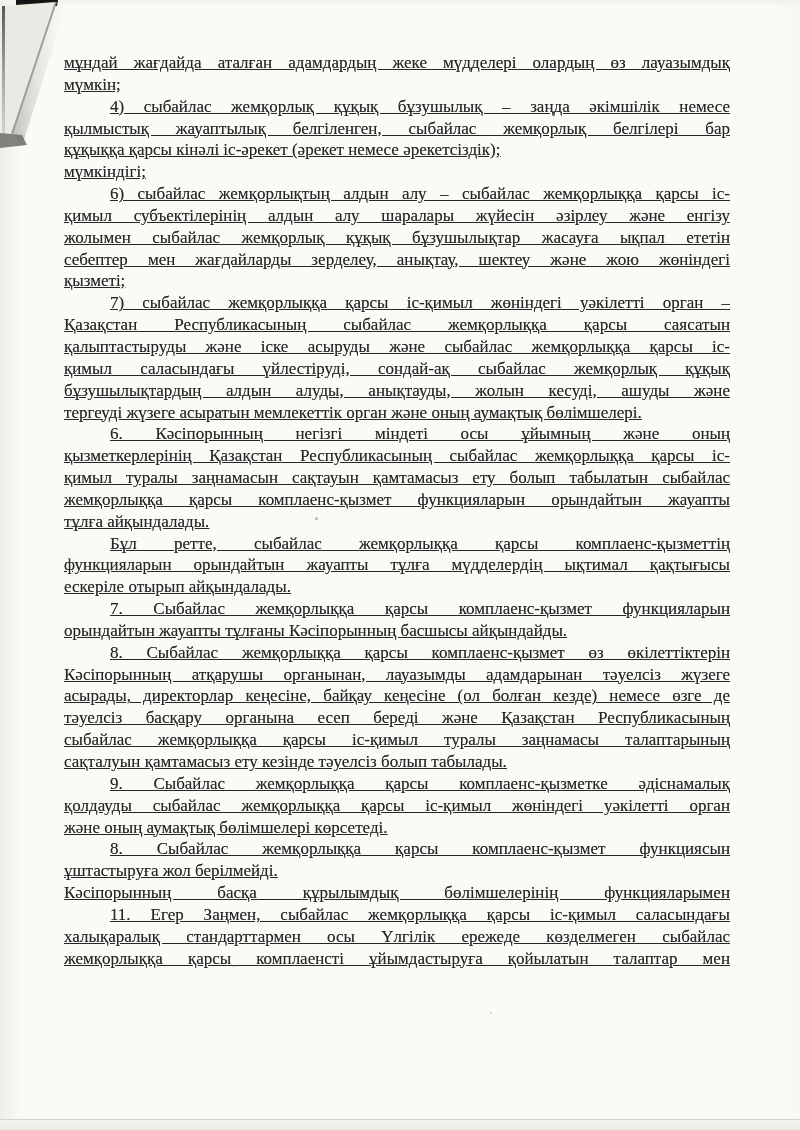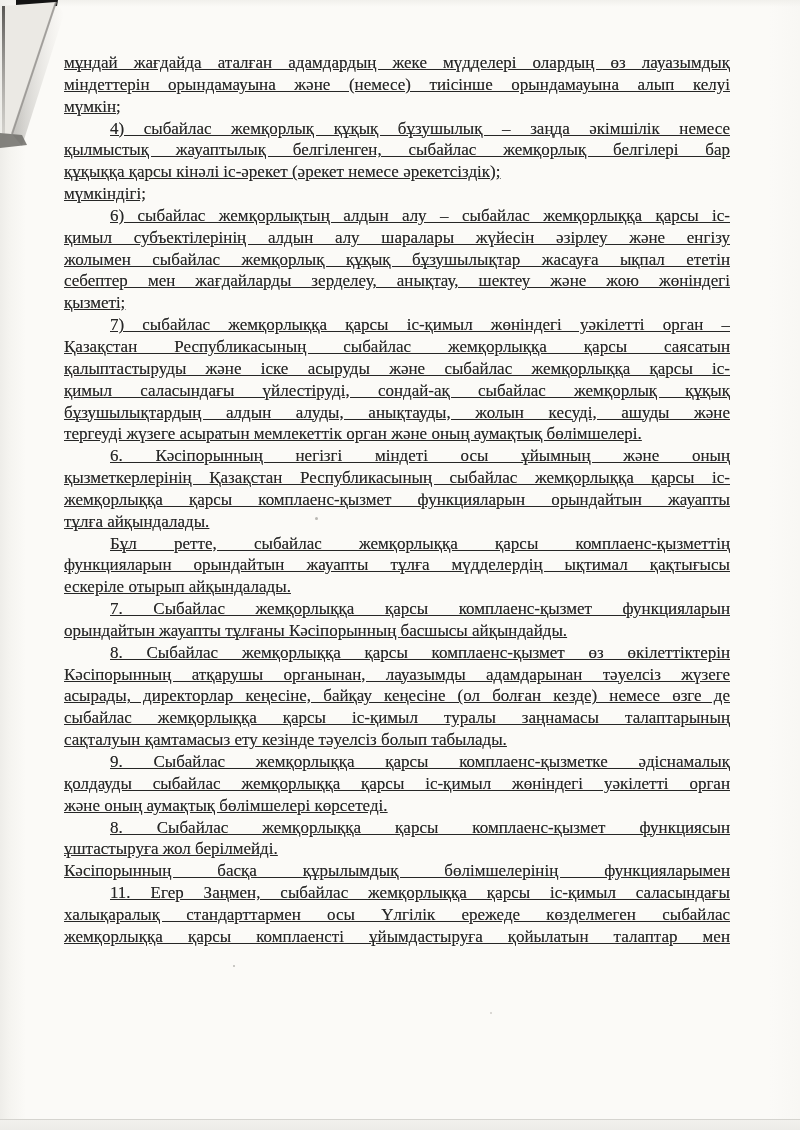--- a/index.html
+++ b/index.html
@@ -97,21 +97,20 @@
     <line x1="56" y1="2" x2="12" y2="134" stroke="#8e8c88" stroke-width="2" stroke-opacity="0.8"></line>
 
     <polygon points="0,133 22,135 27,145 0,148" fill="#6f6d69" fill-opacity="0.85"></polygon>
 
     <rect x="2" y="6" width="3" height="128" fill="url(#leftLine)"></rect>
   </svg>
 
   <div class="text-block" id="text-block">
       <div class="para">
         <div class="line">мұндай жағдайда аталған адамдардың жеке мүдделері олардың өз лауазымдық</div>
-        <div class="line">міндеттерін орындамауына және (немесе) тиісінше орындамауына алып келуі</div>
         <div class="line last">мүмкін;</div>
       </div>
       <div class="para">
         <div class="line first">4) сыбайлас жемқорлық құқық бұзушылық – заңда әкімшілік немесе</div>
         <div class="line">қылмыстық жауаптылық белгіленген, сыбайлас жемқорлық белгілері бар</div>
         <div class="line last">құқыққа қарсы кінәлі іс-әрекет (әрекет немесе әрекетсіздік);</div>
       </div>
       <div class="para">
         <div class="line last">мүмкіндігі;</div>
       </div>
@@ -126,36 +125,38 @@
         <div class="line first">7) сыбайлас жемқорлыққа қарсы іс-қимыл жөніндегі уәкілетті орган –</div>
         <div class="line">Қазақстан Республикасының сыбайлас жемқорлыққа қарсы саясатын</div>
         <div class="line">қалыптастыруды және іске асыруды және сыбайлас жемқорлыққа қарсы іс-</div>
         <div class="line">қимыл саласындағы үйлестіруді, сондай-ақ сыбайлас жемқорлық құқық</div>
         <div class="line">бұзушылықтардың алдын алуды, анықтауды, жолын кесуді, ашуды және</div>
         <div class="line last">тергеуді жүзеге асыратын мемлекеттік орган және оның аумақтық бөлімшелері.</div>
       </div>
       <div class="para">
         <div class="line first">6. Кәсіпорынның негізгі міндеті осы ұйымның және оның</div>
         <div class="line">қызметкерлерінің Қазақстан Республикасының сыбайлас жемқорлыққа қарсы іс-</div>
+        <div class="line">қимыл туралы заңнамасын сақтауын қамтамасыз ету болып табылатын сыбайлас</div>
         <div class="line">жемқорлыққа қарсы комплаенс-қызмет функцияларын орындайтын жауапты</div>
         <div class="line last">тұлға айқындалады.</div>
       </div>
       <div class="para">
         <div class="line first">Бұл ретте, сыбайлас жемқорлыққа қарсы комплаенс-қызметтің</div>
         <div class="line">функцияларын орындайтын жауапты тұлға мүдделердің ықтимал қақтығысы</div>
         <div class="line last">ескеріле отырып айқындалады.</div>
       </div>
       <div class="para">
         <div class="line first">7. Сыбайлас жемқорлыққа қарсы комплаенс-қызмет функцияларын</div>
         <div class="line last">орындайтын жауапты тұлғаны Кәсіпорынның басшысы айқындайды.</div>
       </div>
       <div class="para">
         <div class="line first">8. Сыбайлас жемқорлыққа қарсы комплаенс-қызмет өз өкілеттіктерін</div>
         <div class="line">Кәсіпорынның атқарушы органынан, лауазымды адамдарынан тәуелсіз жүзеге</div>
         <div class="line">асырады, директорлар кеңесіне, байқау кеңесіне (ол болған кезде) немесе өзге де</div>
+        <div class="line">тәуелсіз басқару органына есеп береді және Қазақстан Республикасының</div>
         <div class="line">сыбайлас жемқорлыққа қарсы іс-қимыл туралы заңнамасы талаптарының</div>
         <div class="line last">сақталуын қамтамасыз ету кезінде тәуелсіз болып табылады.</div>
       </div>
       <div class="para">
         <div class="line first">9. Сыбайлас жемқорлыққа қарсы комплаенс-қызметке әдіснамалық</div>
         <div class="line">қолдауды сыбайлас жемқорлыққа қарсы іс-қимыл жөніндегі уәкілетті орган</div>
         <div class="line last">және оның аумақтық бөлімшелері көрсетеді.</div>
       </div>
       <div class="para">
         <div class="line first">8. Сыбайлас жемқорлыққа қарсы комплаенс-қызмет функциясын</div>

